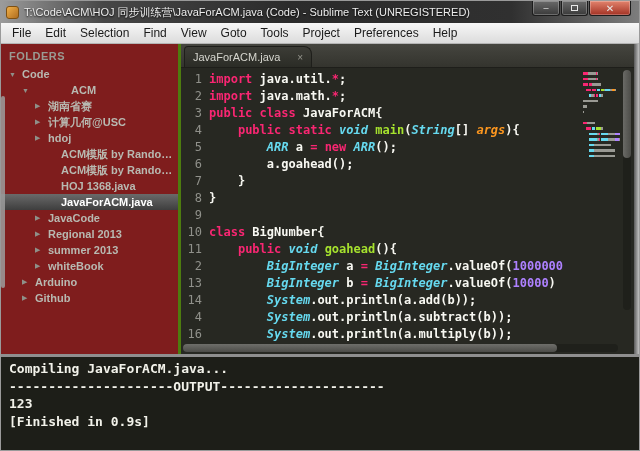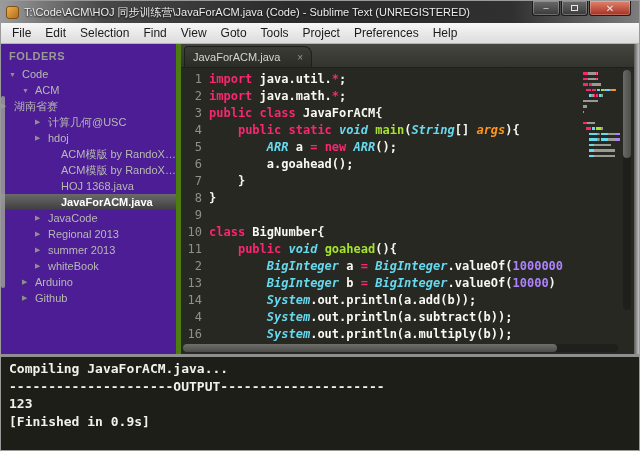--- a/index.html
+++ b/index.html
@@ -25,27 +25,27 @@
 
   
   .menubar { height:21px; flex:0 0 21px; background:linear-gradient(#f7f7f7,#dcdcdc); border-bottom:1px solid #b4b4b4;
     display:flex; align-items:center; padding-left:4px; }
   .menu-item { font-size:12px; color:#1a1a1a; padding:2px 7px; cursor:default; }
 
   
   .main { flex:1 1 auto; display:flex; min-height:0; position:relative; }
 
   
-  .sidebar { width:180px; flex:0 0 180px; background:#4c1d95; position:relative; overflow:hidden;
-    border-right:5px solid #4d7c0f; }
+  .sidebar { width:180px; flex:0 0 180px; background:#7f1d1d; position:relative; overflow:hidden;
+    border-right:3px solid #4d7c0f; }
   .sidebar-scrollbar { position:absolute; left:0; top:52px; width:4px; height:192px; background:#9c9c9c; border-radius:2px; opacity:.85; }
   .folders-header { font-size:11px; font-weight:bold; color:#9a9b93; padding:6px 0 4px 8px; letter-spacing:.5px; }
   .tree-row { height:16px; display:flex; align-items:center; font-size:11px; color:#b8b9b1; white-space:nowrap; cursor:default; }
   .tree-arrow { font-size:7px; color:#8f9089; margin-right:5px; width:8px; flex:0 0 8px; }
-  .tree-label { overflow:hidden; text-overflow:ellipsis; }
+  .tree-label { overflow:hidden; text-overflow:ellipsis;font-weight:bold; }
   .tree-row.selected { background:linear-gradient(#6a6a6a,#3e3e3e); color:#ffffff; font-weight:bold; }
 
   
   .editor { flex:1 1 auto; display:flex; flex-direction:column; position:relative; background:#272822; min-width:0; }
   .tabbar { height:24px; flex:0 0 24px; background:linear-gradient(#45453f,#34342e); display:flex; align-items:flex-end; padding-left:3px; border-bottom:1px solid #1e1e1a; }
   .tab { height:21px; width:128px; background:linear-gradient(#3c3c36,#2b2c26); border:1px solid #1e1e1a; border-bottom:none;
     border-radius:4px 8px 0 0; display:flex; align-items:center; padding:0 8px; }
   .tab-label { font-size:11px; color:#d6d6cf; flex:1 1 auto; white-space:nowrap; overflow:hidden; }
   .tab-close { font-size:10px; color:#95958d; margin-left:6px; }
 
@@ -110,25 +110,25 @@
   <div class="main">
 
     <div class="sidebar">
       <div class="sidebar-scrollbar"></div>
       <div class="folders-header">FOLDERS</div>
       <div>
           <div class="tree-row" style="padding-left: 8px;">
             <span class="tree-arrow">▼</span>
             <span class="tree-label">Code</span>
           </div>
-          <div class="tree-row" style="padding-left: 21px;">
+          <div class="tree-row" style="padding-left: 21px; gap: 36px;">
             <span class="tree-arrow">▼</span>
             <span class="tree-label">ACM</span>
           </div>
-          <div class="tree-row" style="">
+          <div class="tree-row" style="padding-left: 34px;">
             <span class="tree-arrow">▶</span>
             <span class="tree-label">湖南省赛</span>
           </div>
           <div class="tree-row" style="padding-left: 34px;">
             <span class="tree-arrow">▶</span>
             <span class="tree-label">计算几何@USC</span>
           </div>
           <div class="tree-row" style="padding-left: 34px;">
             <span class="tree-arrow">▶</span>
             <span class="tree-label">hdoj</span>

